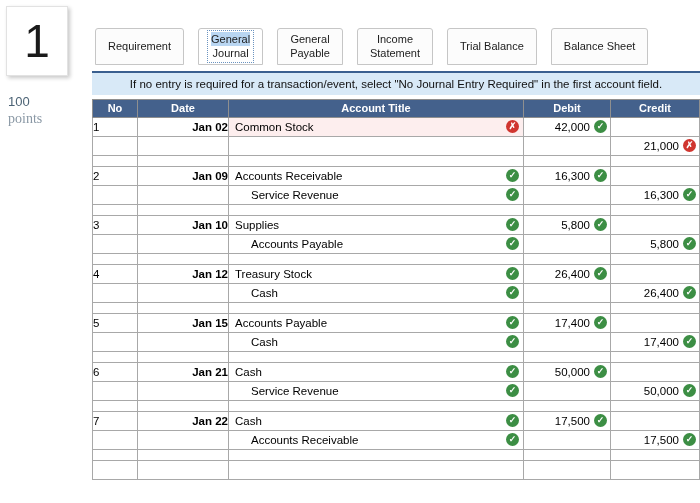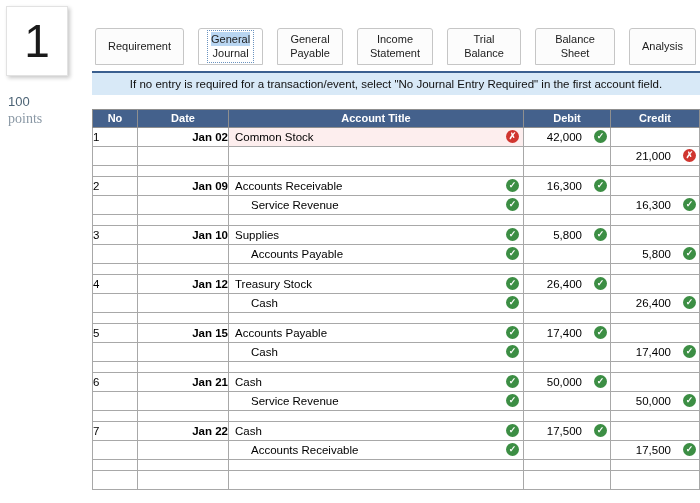--- a/index.html
+++ b/index.html
@@ -38,32 +38,32 @@
   .tab-inner{padding:1px 3px;}
   .tab.selected .tab-inner{outline:1px dotted #6a93c0;}
   .tab .line{display:block;line-height:1.3;}
   .tab.selected .line:first-child{background:var(--tab-highlight);}
 
   
   .notice{border-top:2px solid var(--notice-border);background:var(--notice-bg);
           padding:5px 8px;font-size:11.5px;color:#111;white-space:nowrap;overflow:hidden;text-align:center;}
 
   
-  .journal-wrap{margin-top:14px;}
+  .journal-wrap{margin-top:4px;}
   table.journal{border-collapse:collapse;table-layout:fixed;width:607px;font-size:11.5px;}
   table.journal th{background:var(--header-bg);color:#fff;font-weight:bold;font-size:11px;
                    height:18px;border:1px solid #8f8f8f;text-align:center;padding:0 2px;}
   table.journal td{border:1px solid #a8a8a8;height:19px;padding:0;background:#fff;vertical-align:middle;}
   tr.spacer td{height:11px;}
   .cell-no{padding-left:6px;}
   .cell-date{text-align:right;font-weight:bold;}
   .cell-account.error{background:var(--error-cell-bg);}
   .acct-flex{display:flex;align-items:center;justify-content:space-between;padding:0 4px 0 6px;}
   .acct-flex.indent{padding-left:22px;}
-  .amount-flex{display:flex;align-items:center;justify-content:flex-end;gap:12px;padding:0 3px;}
+  .amount-flex{display:flex;align-items:center;justify-content:flex-end;gap:4px;padding:0 3px;}
   .status-icon{width:13px;height:13px;border-radius:50%;display:inline-flex;align-items:center;
                justify-content:center;color:#fff;font-size:9px;font-weight:bold;flex:0 0 13px;line-height:1;}
   .status-icon.ok{background:var(--ok-icon);}
   .status-icon.error{background:var(--error-icon);}
 </style>
 </head>
 <body>
 
 <div class="screen">
   <aside class="sidebar">
@@ -104,25 +104,20 @@
         <div class="tab">
           <span class="tab-inner">
             <span class="line">Trial Balance</span>
           </span>
         </div>
         <div class="tab">
           <span class="tab-inner">
             <span class="line">Balance Sheet</span>
           </span>
         </div>
-        <div class="tab">
-          <span class="tab-inner">
-            <span class="line">Analysis</span>
-          </span>
-        </div>
       </nav>
     <div class="notice">If no entry is required for a transaction/event, select "No Journal Entry Required" in the first account field.</div>
     <div class="journal-wrap">
       <table class="journal">
         <colgroup>
           <col style="width:45px">
             <col style="width:91px">
             <col style="width:295px">
             <col style="width:87px">
             <col style="width:89px">

